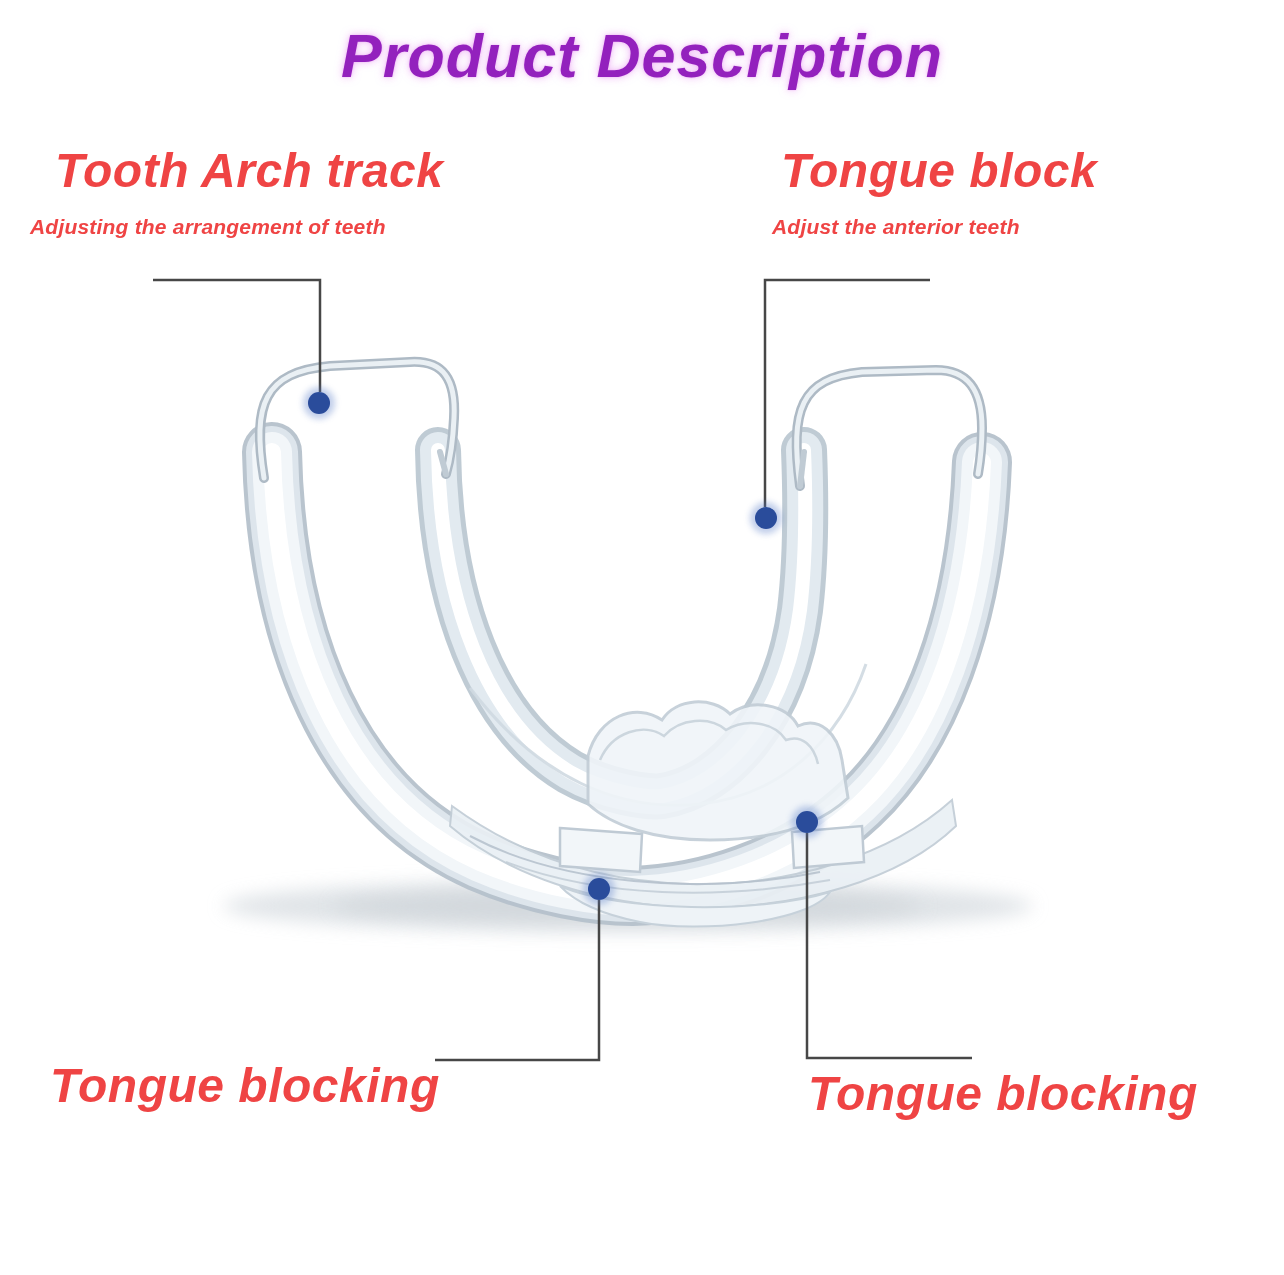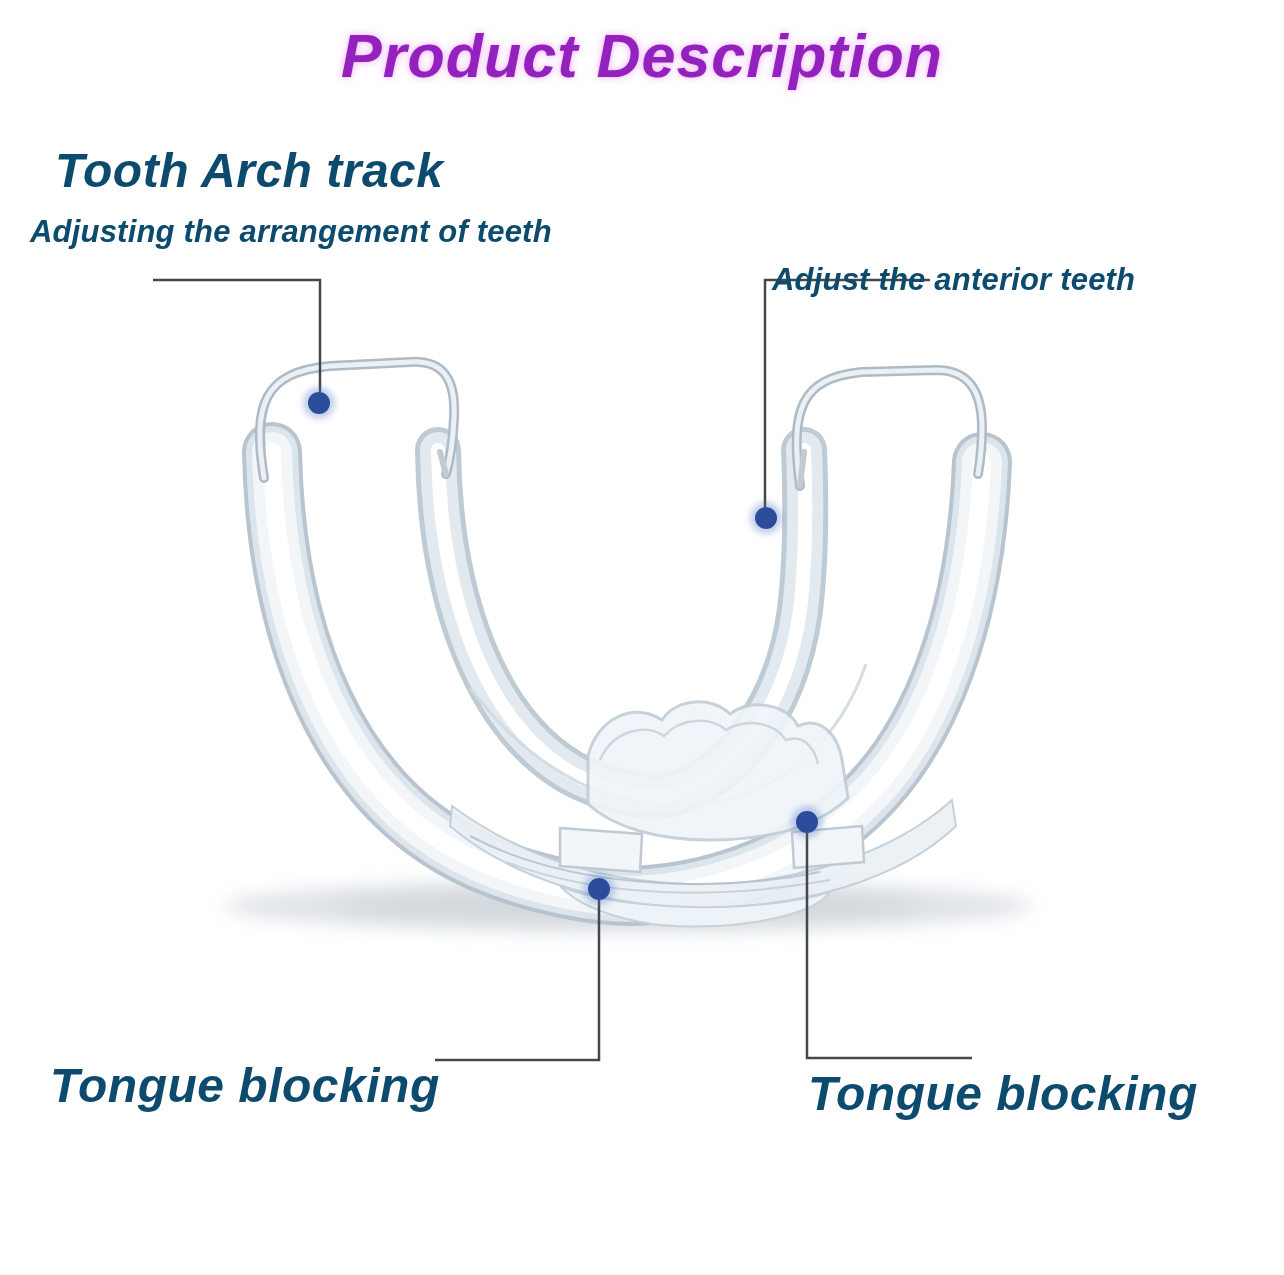--- a/index.html
+++ b/index.html
@@ -4,33 +4,33 @@
 <style>
   html,body{margin:0;padding:0;background:#ffffff;}
   #canvas{
     position:relative;
     width:1284px;height:1220px;
     background:#ffffff;
     overflow:hidden;
     font-family:"Liberation Sans", sans-serif;
   }
   #art{position:absolute;left:0;top:0;width:1284px;height:1275px;}
-  .txt{position:absolute;white-space:nowrap;color:#0c4a6e;font-style:italic;font-weight:bold;line-height:1;}
+  .txt{position:absolute;white-space:nowrap;color:#ef4444;font-style:italic;font-weight:bold;line-height:1;}
   .page-title{
     top:26px;left:50%;transform:translateX(-50%);
     font-size:61px;letter-spacing:1px;
     color:#9321bd;
     text-shadow:0 0 9px rgba(225,122,238,.55),0 0 2px rgba(225,122,238,.45);
   }
   .callout-heading{font-size:48px;letter-spacing:0.5px;}
-  .callout-sub{font-size:31px;letter-spacing:0.2px;}
+  .callout-sub{font-size:21px;letter-spacing:0.2px;}
   .tl-h{left:55px;top:147px;}
   .tl-s{left:30px;top:216px;}
   .tr-h{left:781px;top:147px;}
-  .tr-s{left:772px;top:216px;margin-top:48px;}
+  .tr-s{left:772px;top:216px;}
   .bl-h{left:50px;top:1062px;}
   .bl-s{left:45px;top:1130px;}
   .br-h{left:808px;top:1070px;}
   .br-s{left:812px;top:1142px;}
 </style>
 </head>
 <body>
 
 <div id="canvas">
 
@@ -110,19 +110,20 @@
       <circle cx="807" cy="822" r="16" fill="#4f74c4" opacity="0.35" filter="url(#blur3)"></circle>
       <circle cx="807" cy="822" r="11" fill="#2a4c9b"></circle>
     </g>
   </svg>
 
   <div class="txt page-title">Product Description</div>
 
   <div class="txt callout-heading tl-h">Tooth Arch track</div>
   <div class="txt callout-sub tl-s">Adjusting the arrangement of teeth</div>
 
+  <div class="txt callout-heading tr-h">Tongue block</div>
   <div class="txt callout-sub tr-s">Adjust the anterior teeth</div>
 
   <div class="txt callout-heading bl-h">Tongue blocking</div>
 
   <div class="txt callout-heading br-h">Tongue blocking</div>
 
 </div>
 
 </body></html>

